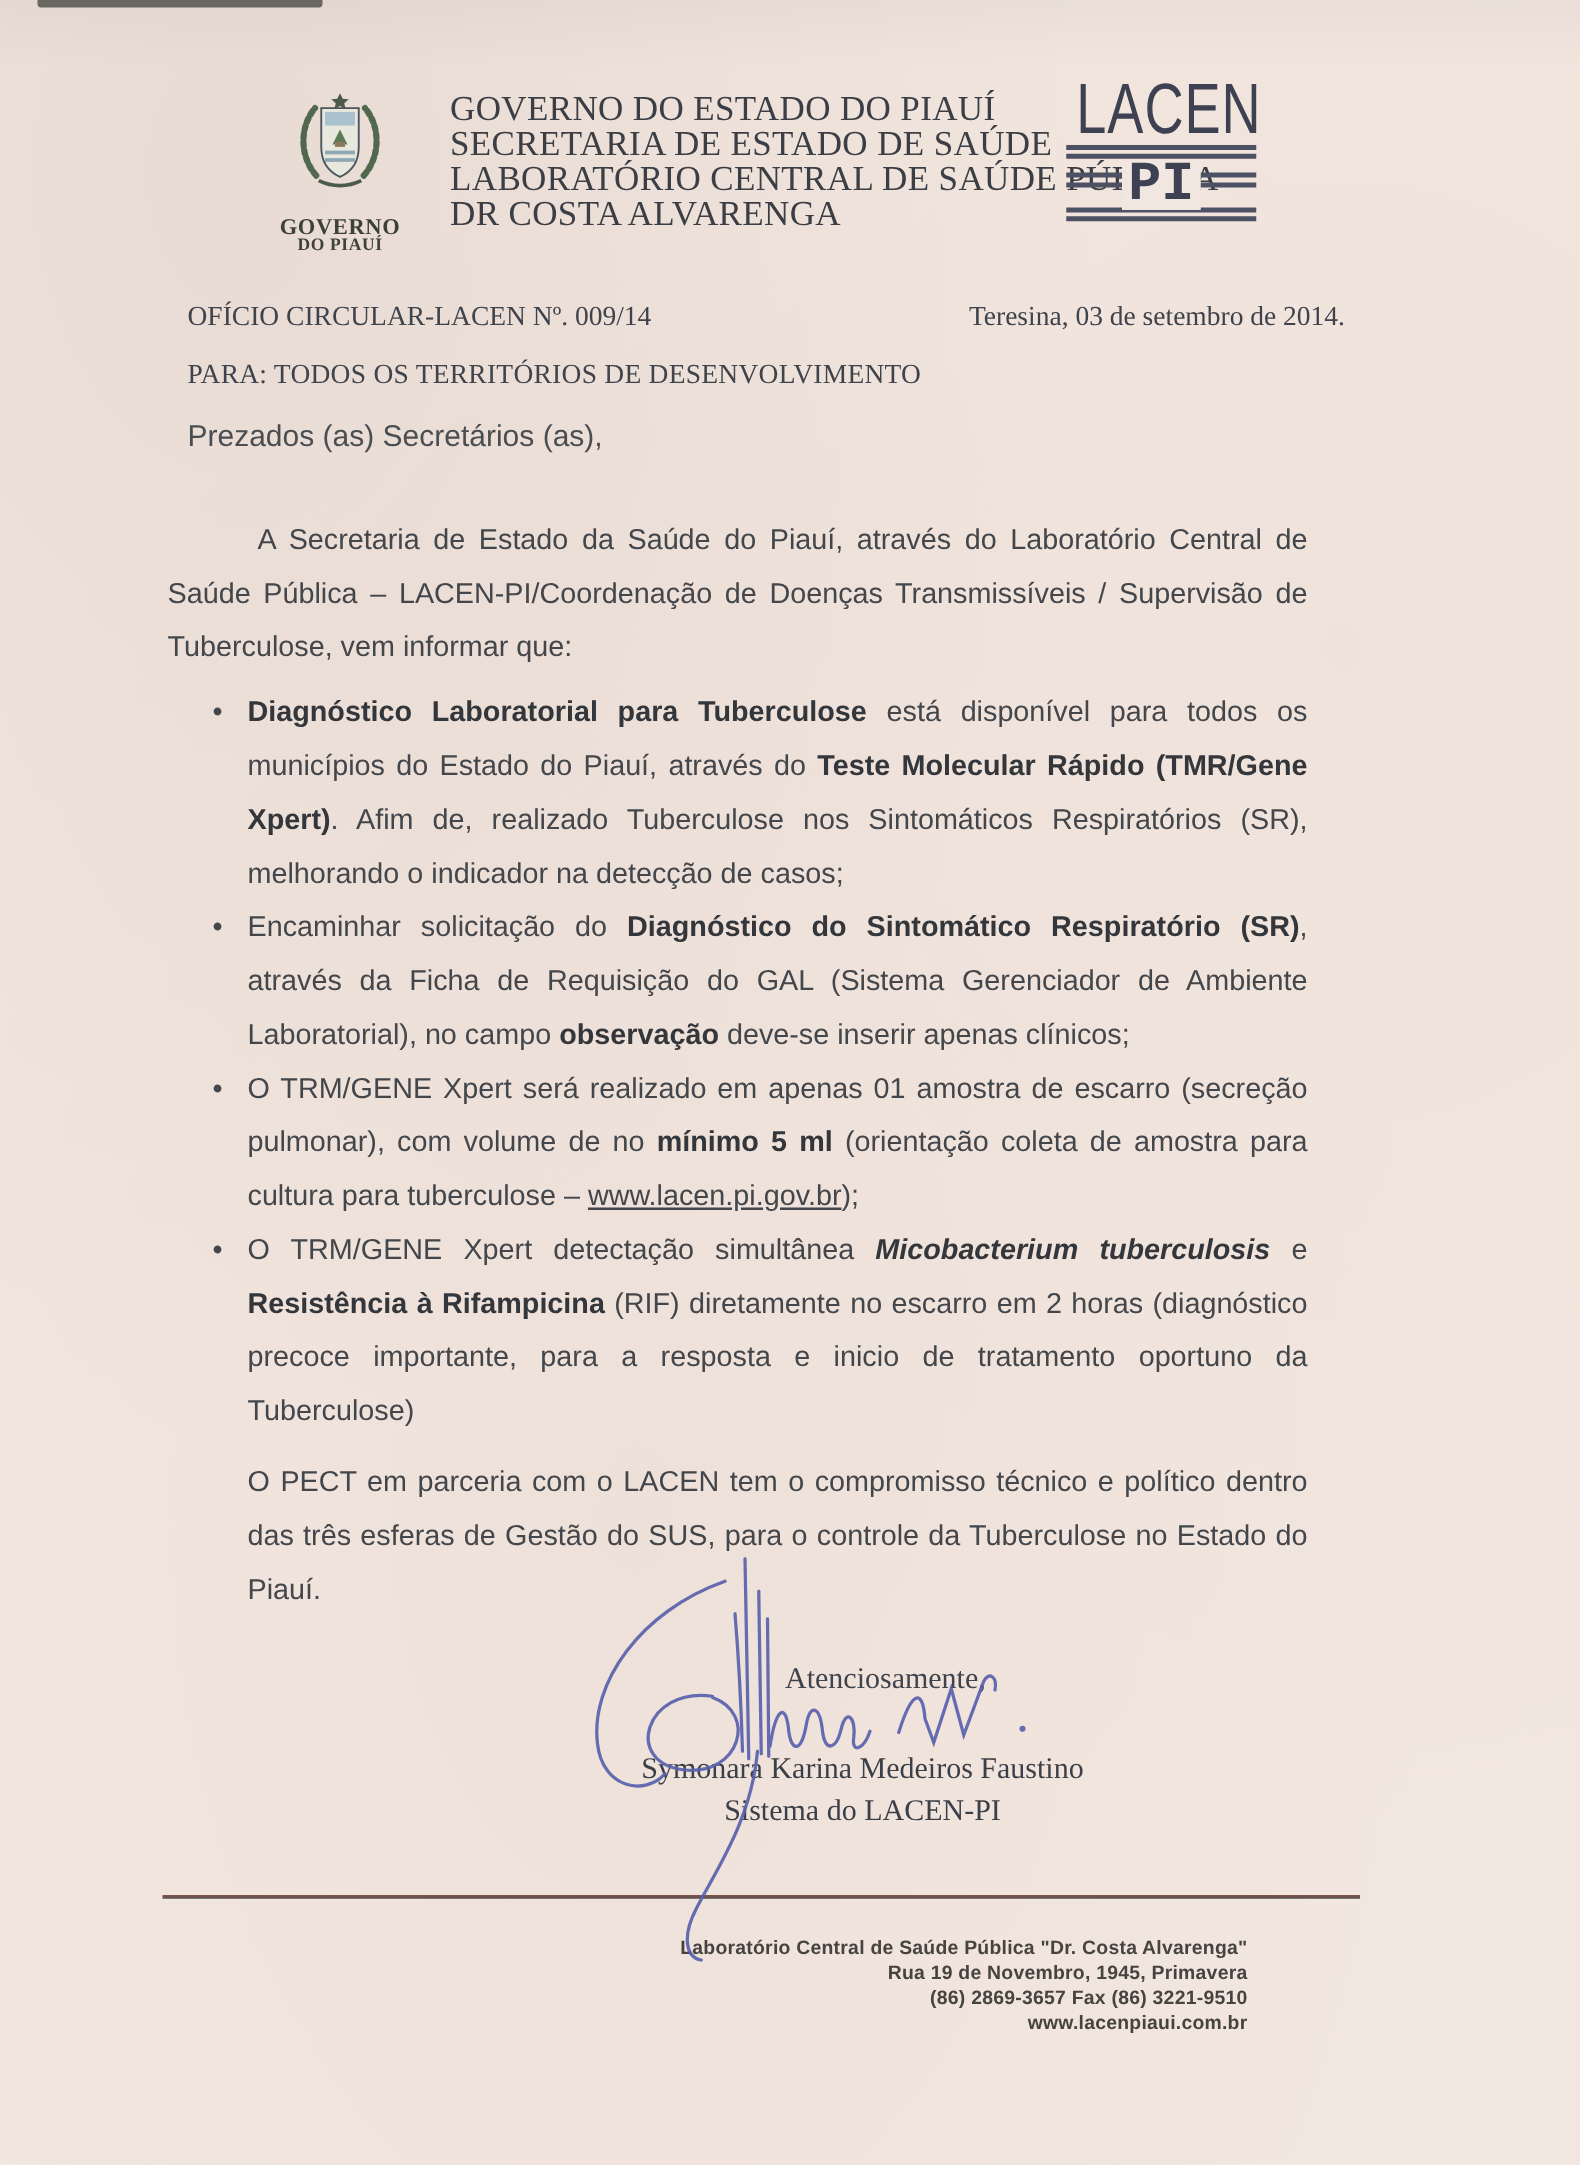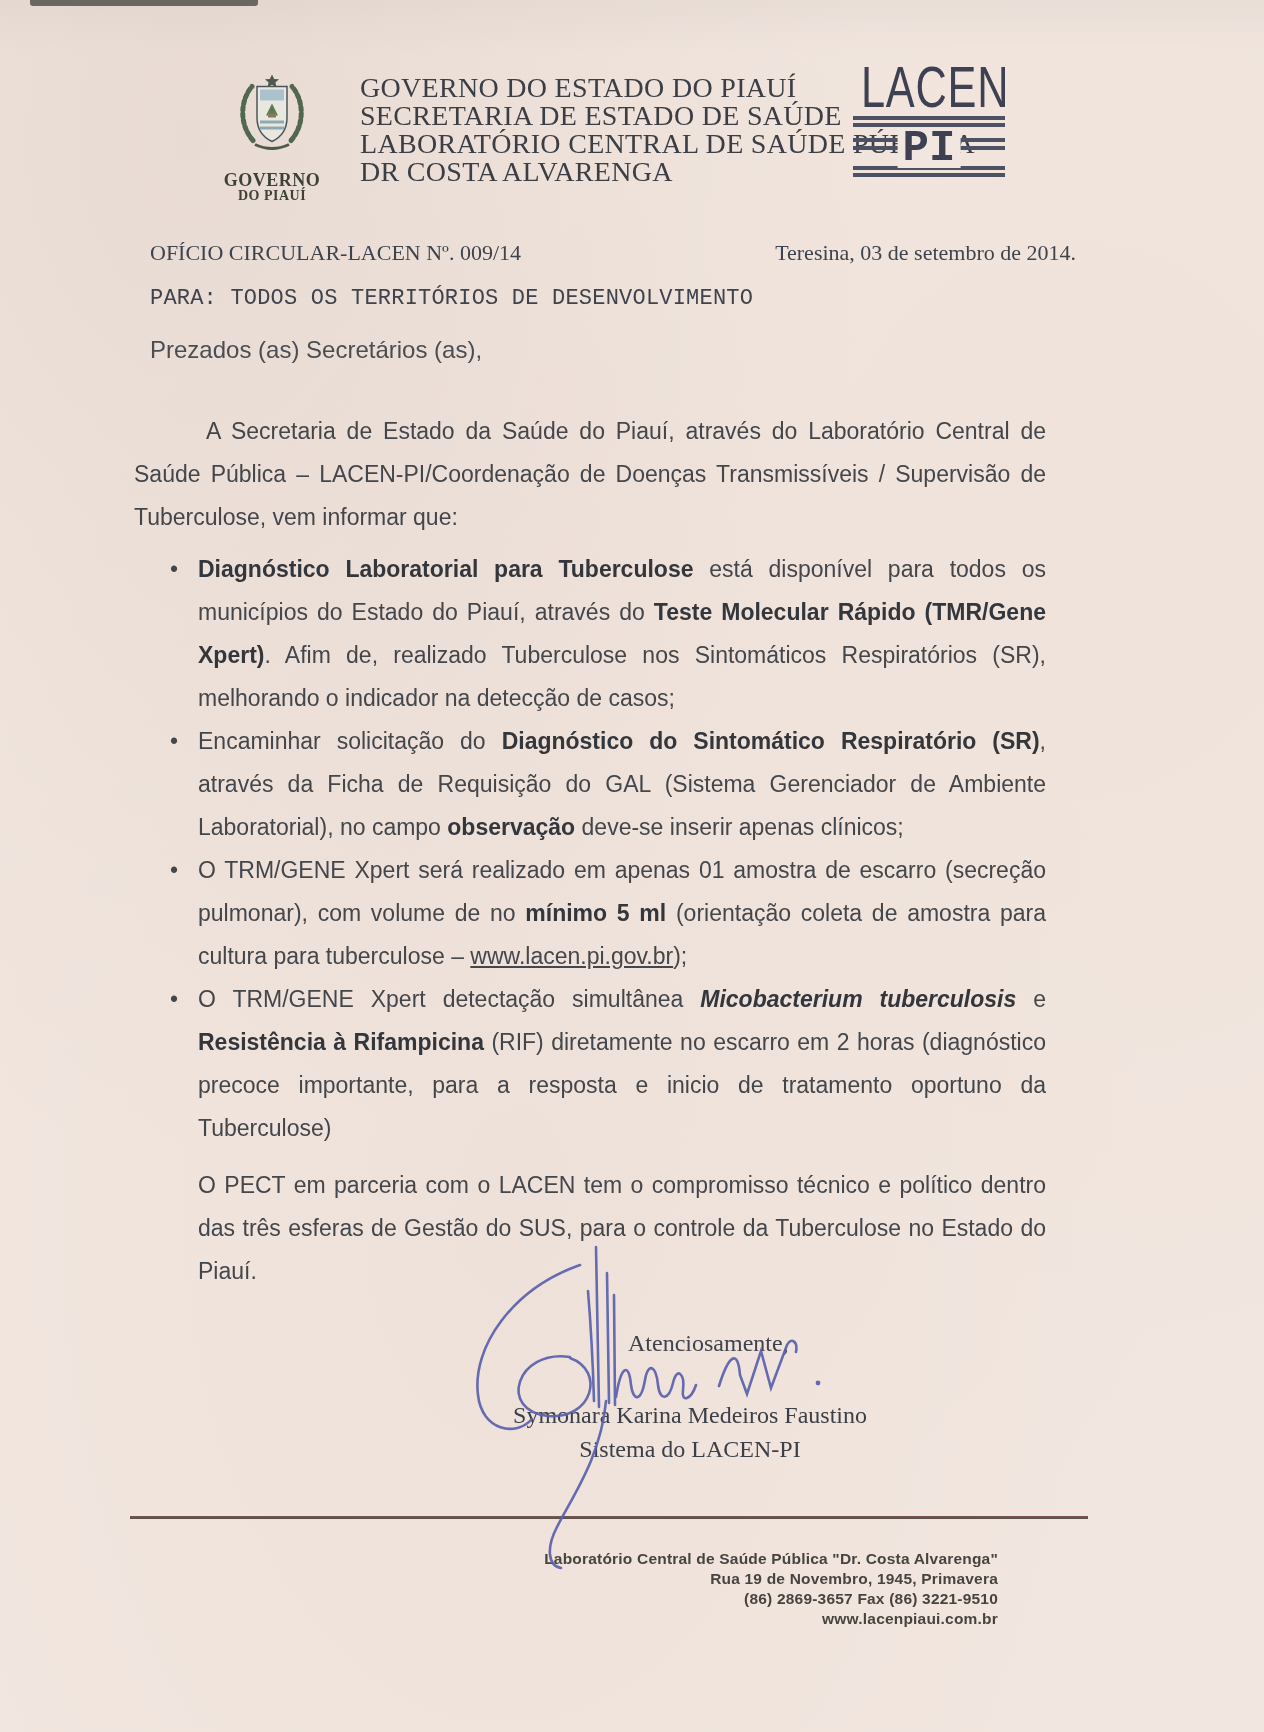--- a/index.html
+++ b/index.html
@@ -49,21 +49,21 @@
     color:#3d4152;background:#f2e7e0;padding:0 5px;
   }
   
   .oficio-row{
     position:absolute;left:150px;right:188px;top:240px;
     display:flex;justify-content:space-between;
     font-family:"Liberation Serif",serif;font-size:22px;color:#3f434c;gap:40px;
   }
   .recipient-line{
     position:absolute;left:150px;top:286px;
-    font-family:Liberation Mono, monospace;font-size:22px;color:#3f434c;letter-spacing:.2px;
+    font-family:Liberation Serif, serif;font-size:22px;color:#3f434c;letter-spacing:.2px;
   }
   .salutation-line{position:absolute;left:150px;top:336px;font-size:24px;color:#4a4e52;}
   
   .letter-body{position:absolute;left:134px;top:410px;width:912px;font-size:23px;line-height:43px;}
   .intro{text-align:justify;text-indent:72px;}
   .bullet-list{margin-top:9px;}
   .bullet-item{position:relative;padding-left:64px;text-align:justify;}
   .bullet-dot{position:absolute;left:36px;top:0;font-size:23px;}
   .pect{margin-left:64px;margin-top:14px;text-align:justify;}
   .b{font-weight:700;color:#33363b;}

